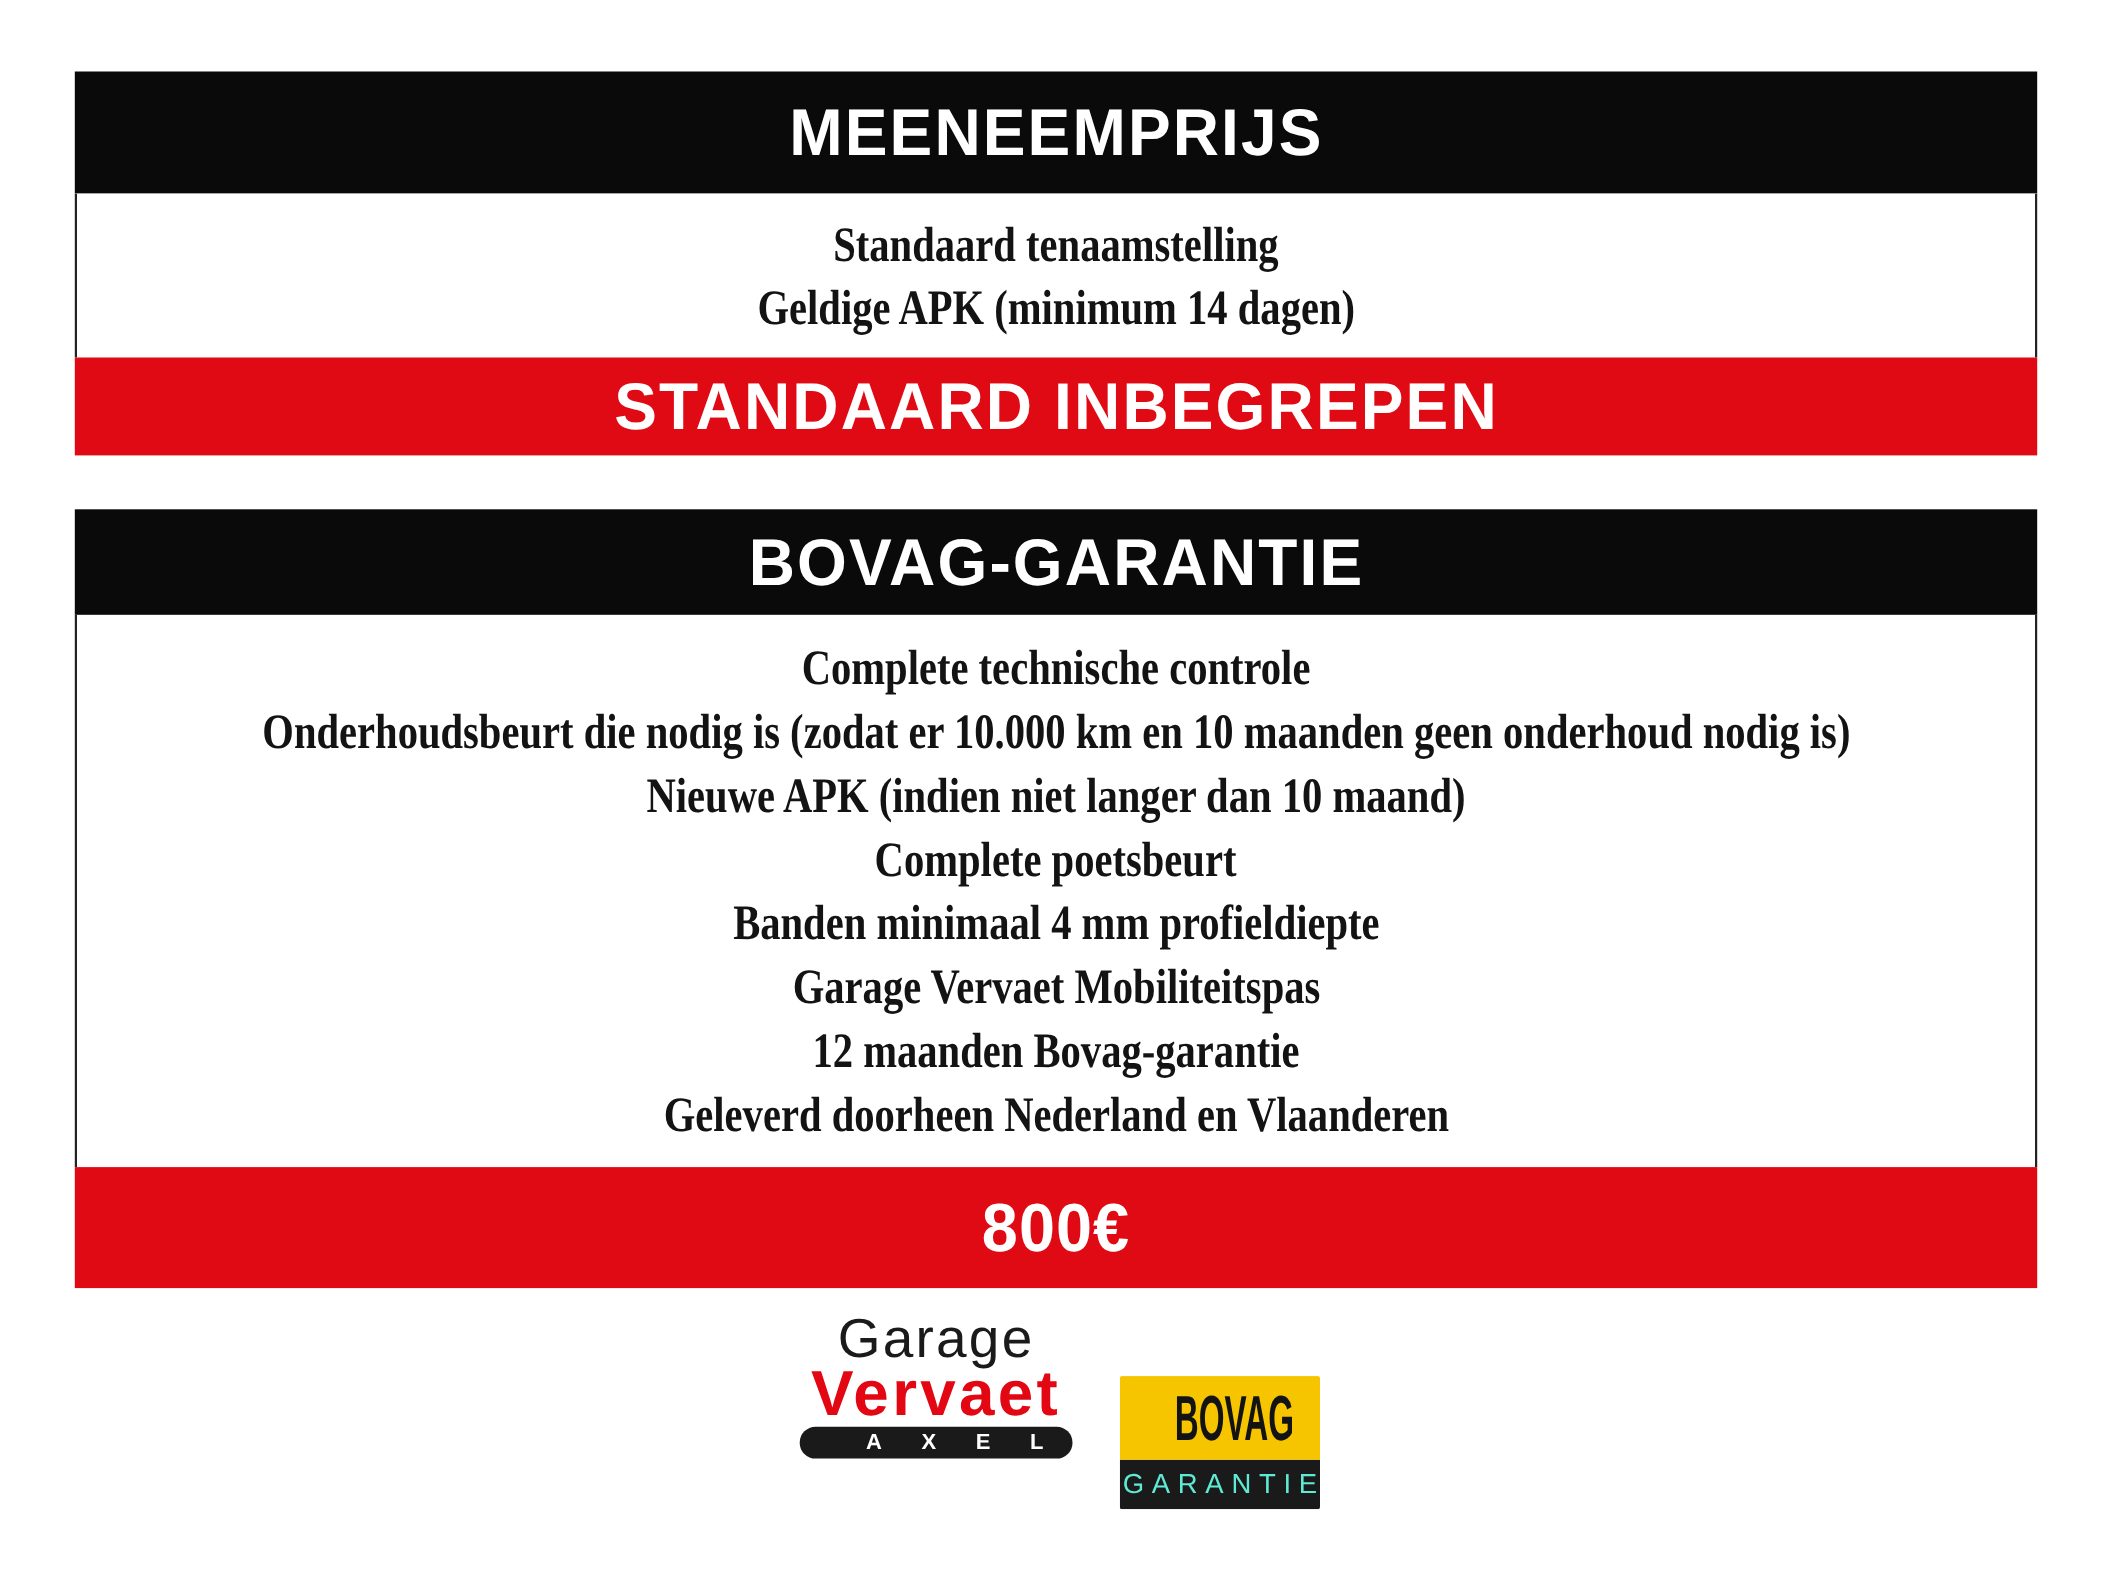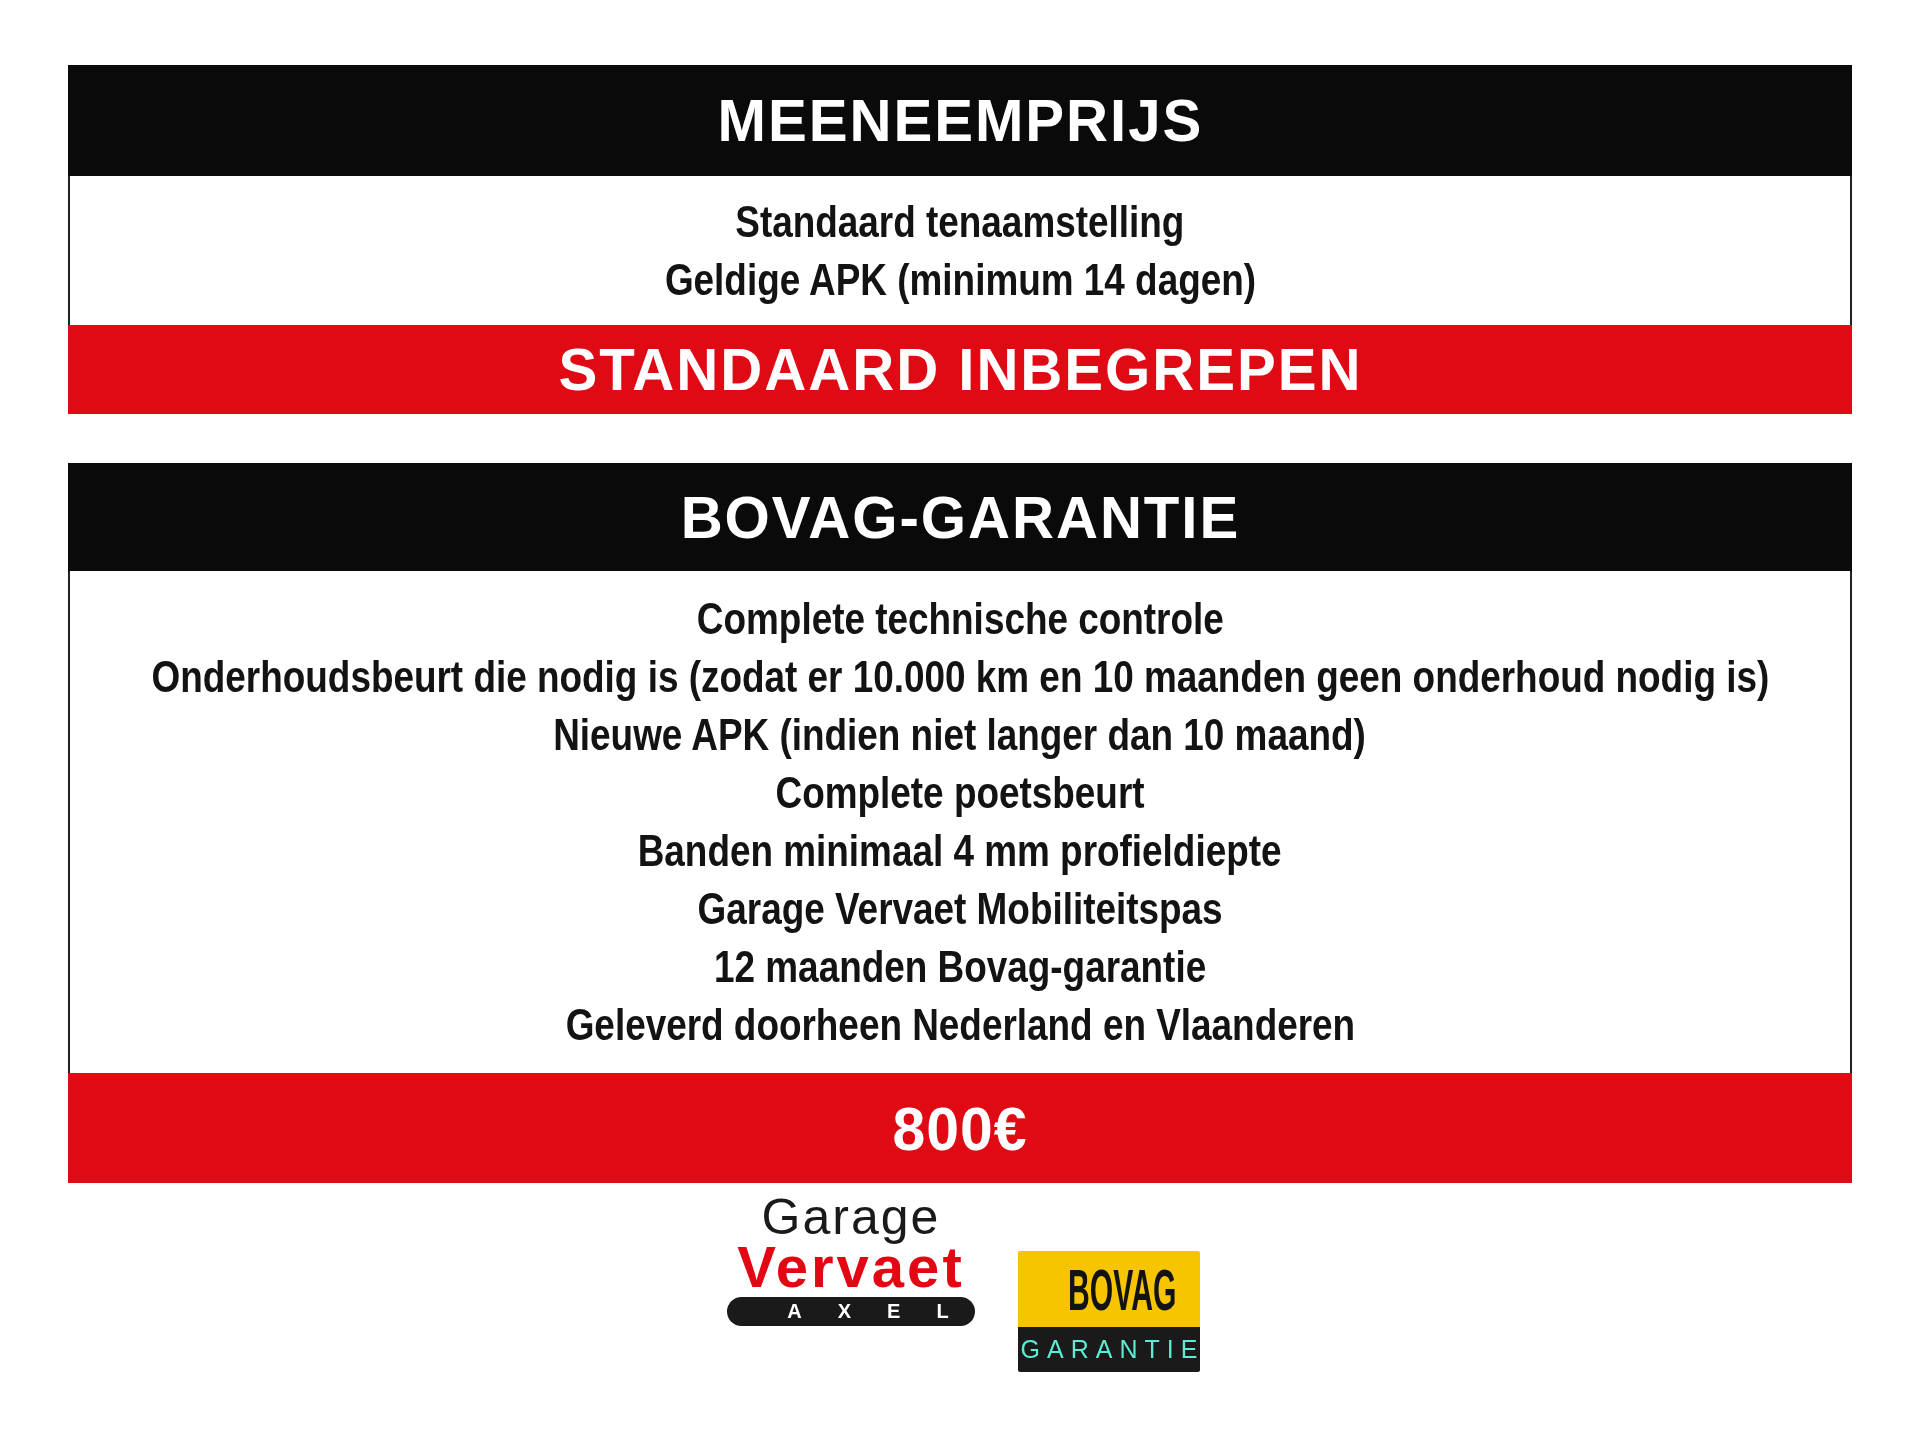--- a/index.html
+++ b/index.html
@@ -27,21 +27,21 @@
     justify-content: center;
     box-sizing: border-box;
   }
   .bar-black { background: #0a0a0a; color: #ffffff; }
   .bar-red   { background: #e00a14; color: #ffffff; }
 
   #card-meeneemprijs .bar-black { height: 111px; }
   #card-meeneemprijs .white-body { height: 149px; }
   #card-meeneemprijs .bar-red   { height: 89px; }
 
-  #card-bovag .bar-black { height: 108px; }
+  #card-bovag .bar-black { height: 96px; }
   #card-bovag .white-body { height: 502px; }
   #card-bovag .bar-red   { height: 110px; }
 
   .white-body {
     background: #ffffff;
     border-left: 2px solid #222222;
     border-right: 2px solid #222222;
     box-sizing: border-box;
     display: flex;
     flex-direction: column;
@@ -59,20 +59,21 @@
   }
 
   .line {
     height: 58px;
     display: flex;
     align-items: center;
     justify-content: center;
     font-size: 45px;
     font-weight: bold;
     color: #131313;
+    font-family: Liberation Serif, serif;
   }
   .line > span {
     display: inline-block;
     white-space: nowrap;
     transform: scaleX(0.82);
     transform-origin: center;
   }
 
   .price-text {
     font-size: 62px;

